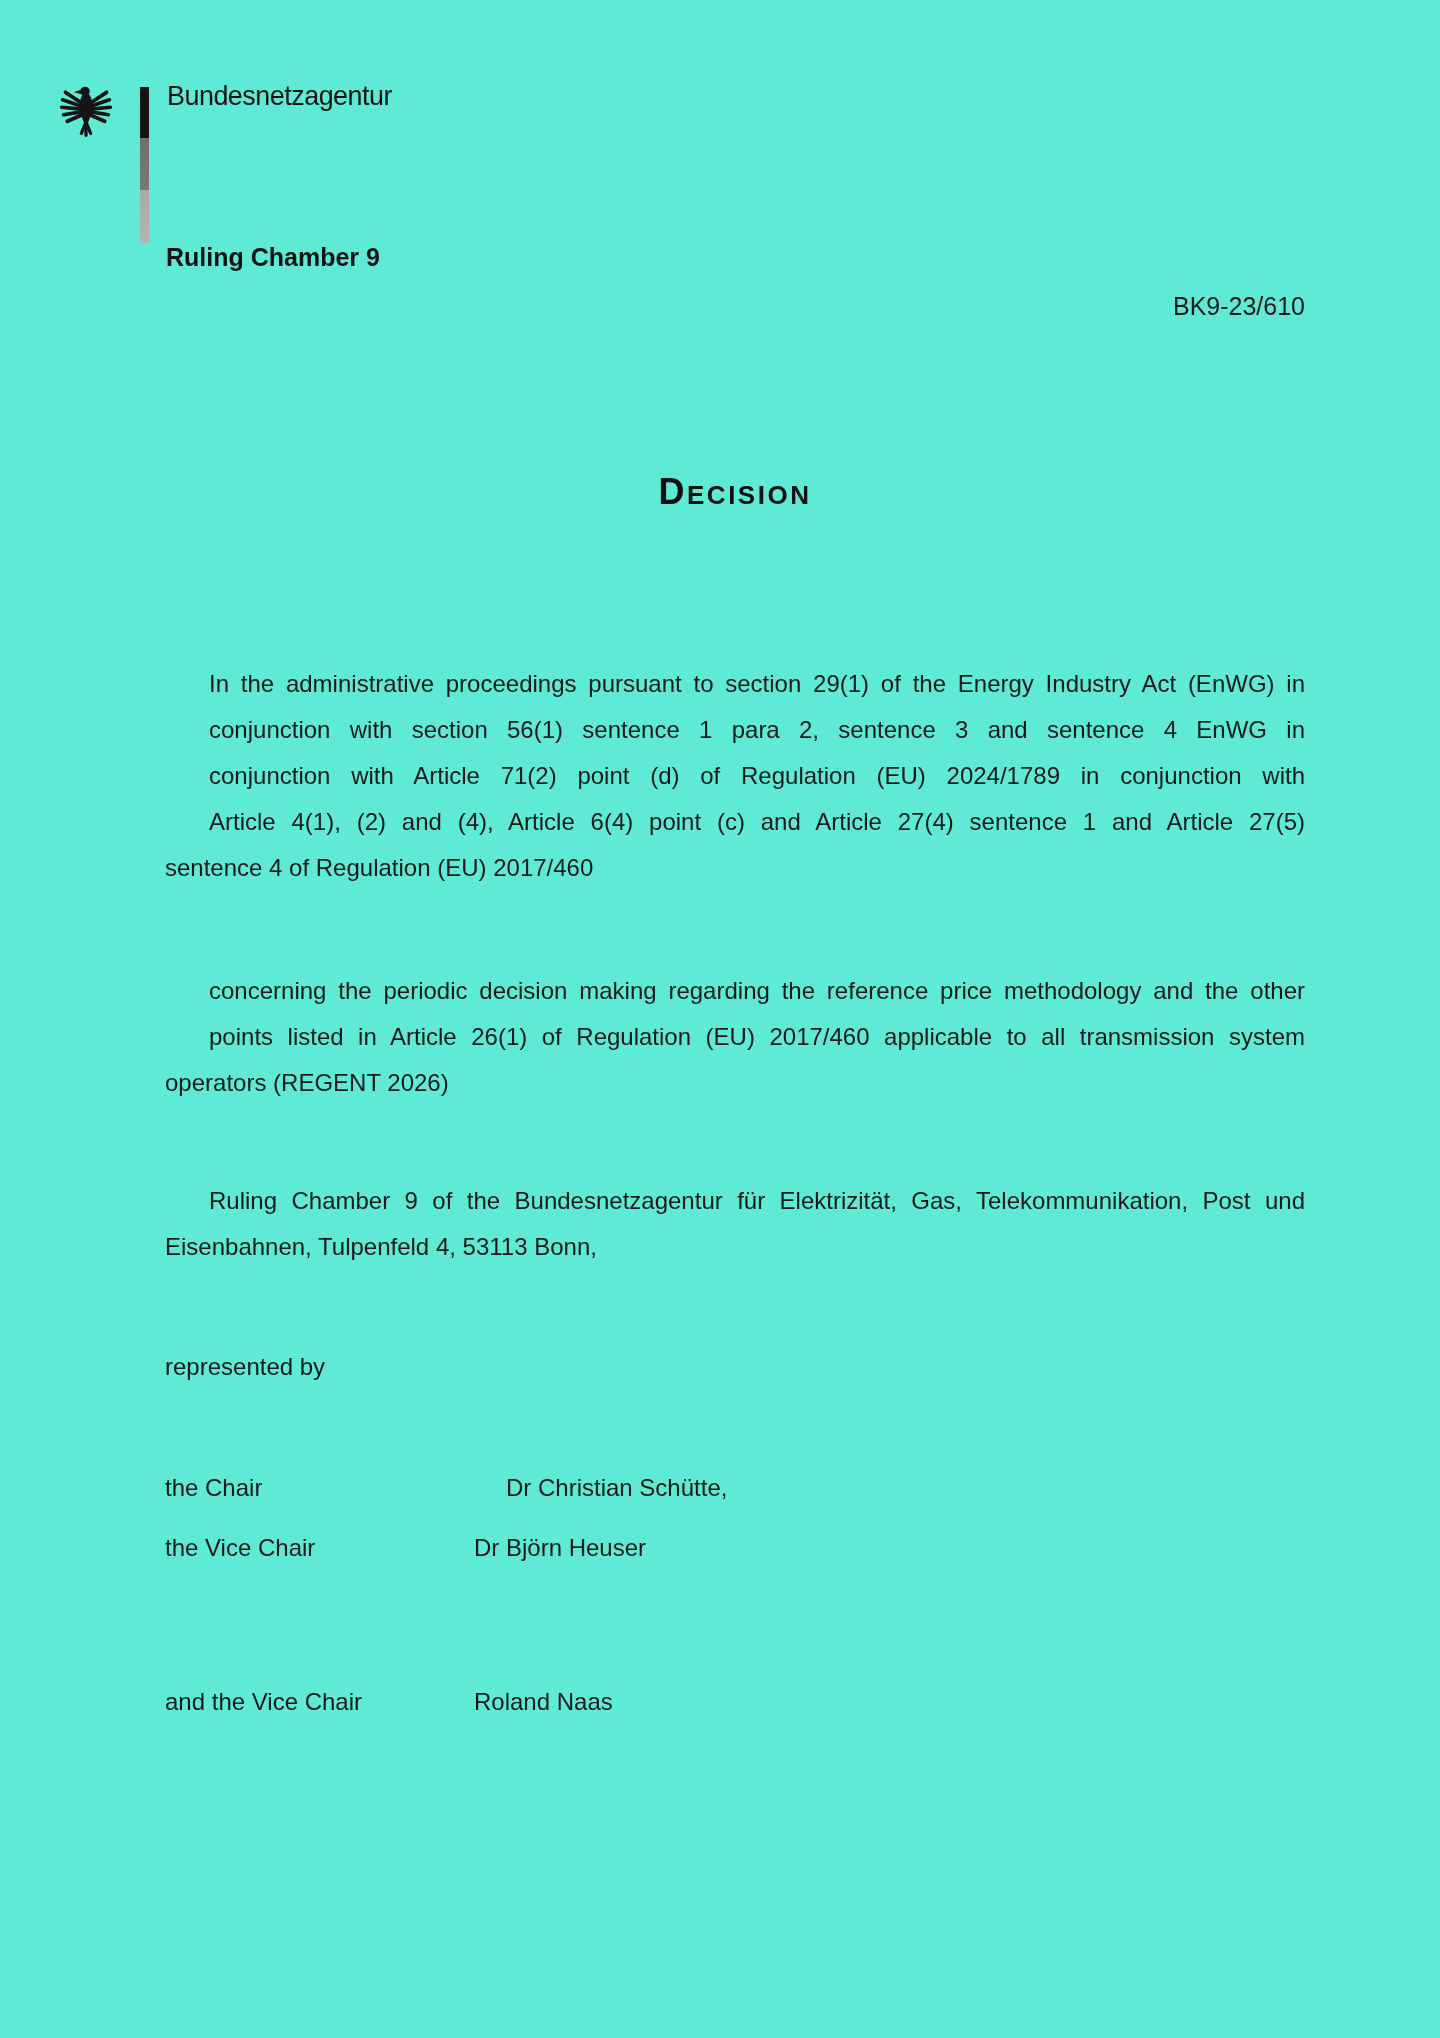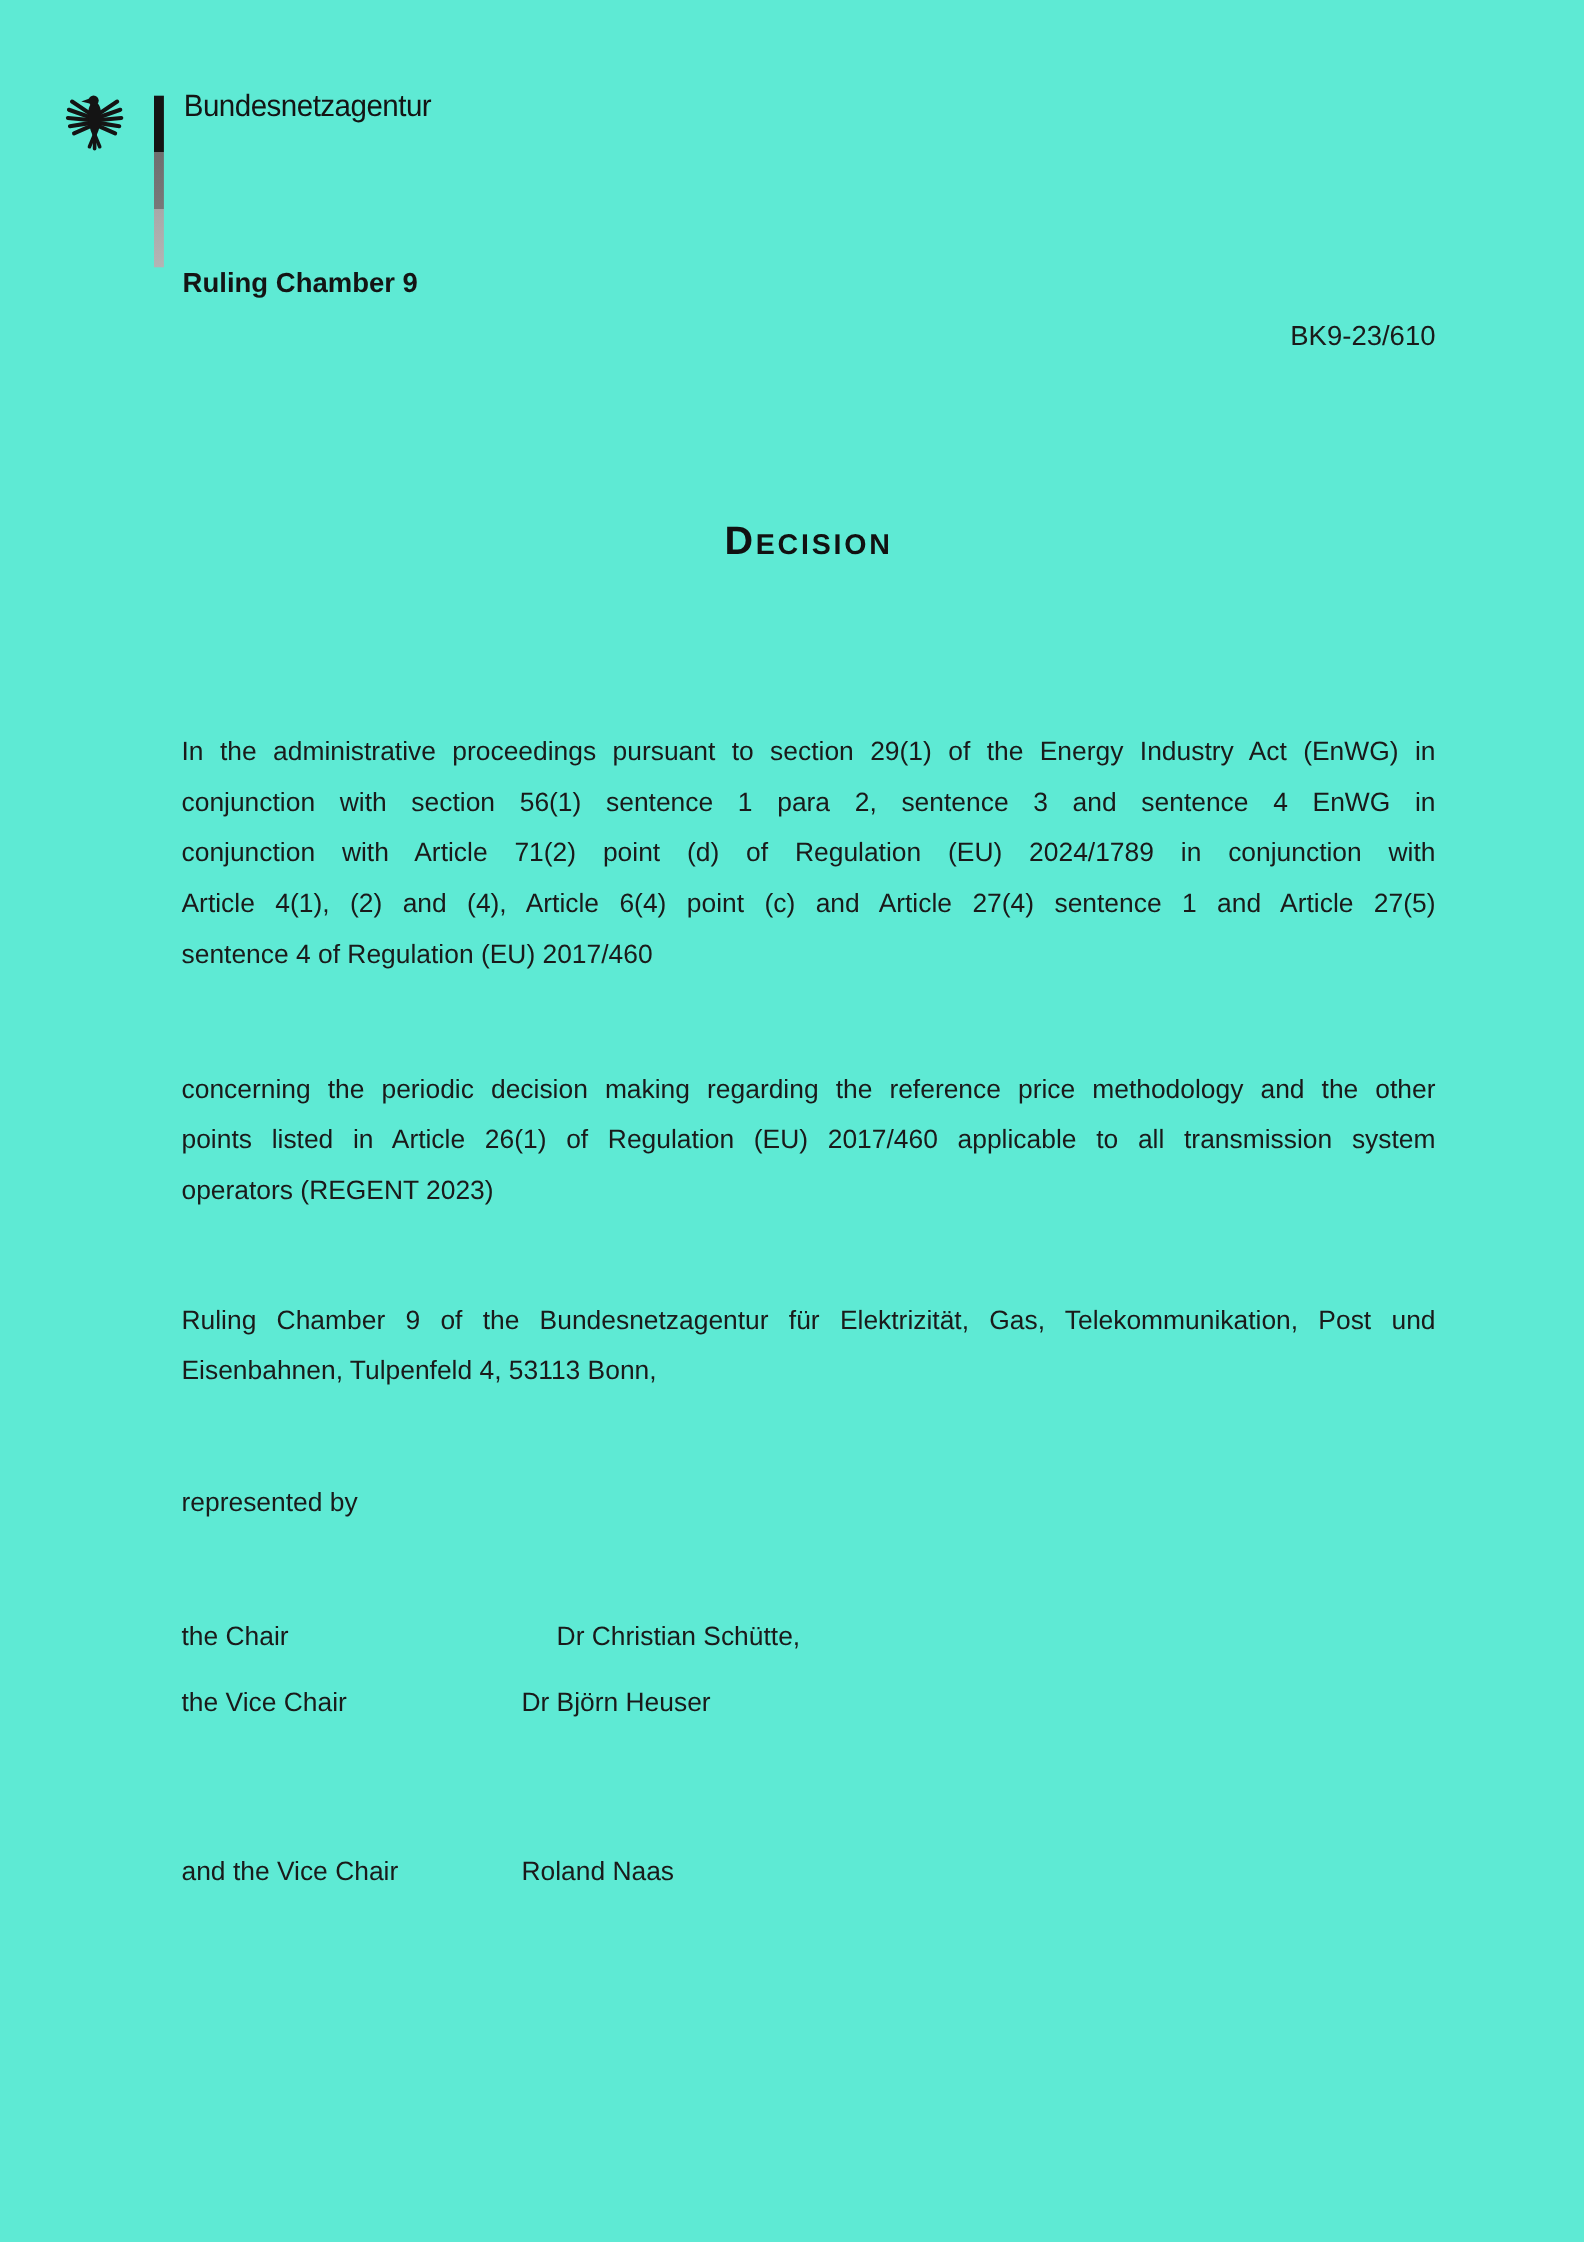--- a/index.html
+++ b/index.html
@@ -89,21 +89,21 @@
     width: 1140px;
     font-size: 24px;
     color: #1a1a1a;
   }
   .tline {
     height: 46px;
     line-height: 46px;
     overflow: hidden;
     white-space: normal;
   }
-  .j { text-align: justify; text-align-last: justify; }
+  .j { text-align: justify; text-align-last: justify; margin-left: 44px; }
   .l { text-align: left; }
 
   .p1 { top: 661px; }
   .p2 { top: 968px; }
   .p3 { top: 1178px; }
   .rep { top: 1344px; }
 
   
   .rep-row {
     position: absolute;
@@ -164,21 +164,21 @@
     <div class="tline j">In the administrative proceedings pursuant to section 29(1) of the Energy Industry Act (EnWG) in</div>
     <div class="tline j">conjunction with section 56(1) sentence 1 para 2, sentence 3 and sentence 4 EnWG in</div>
     <div class="tline j">conjunction with Article 71(2) point (d) of Regulation (EU) 2024/1789 in conjunction with</div>
     <div class="tline j">Article 4(1), (2) and (4), Article 6(4) point (c) and Article 27(4) sentence 1 and Article 27(5)</div>
     <div class="tline l">sentence 4 of Regulation (EU) 2017/460</div>
   </div>
 
   <div class="textblock p2">
     <div class="tline j">concerning the periodic decision making regarding the reference price methodology and the other</div>
     <div class="tline j">points listed in Article 26(1) of Regulation (EU) 2017/460 applicable to all transmission system</div>
-    <div class="tline l">operators (REGENT 2023)</div>
+    <div class="tline l">operators (REGENT 2026)</div>
   </div>
 
   <div class="textblock p3">
     <div class="tline j">Ruling Chamber 9 of the Bundesnetzagentur für Elektrizität, Gas, Telekommunikation, Post und</div>
     <div class="tline l">Eisenbahnen, Tulpenfeld 4, 53113 Bonn,</div>
   </div>
 
   <div class="textblock rep">
     <div class="tline l">represented by</div>
   </div>

